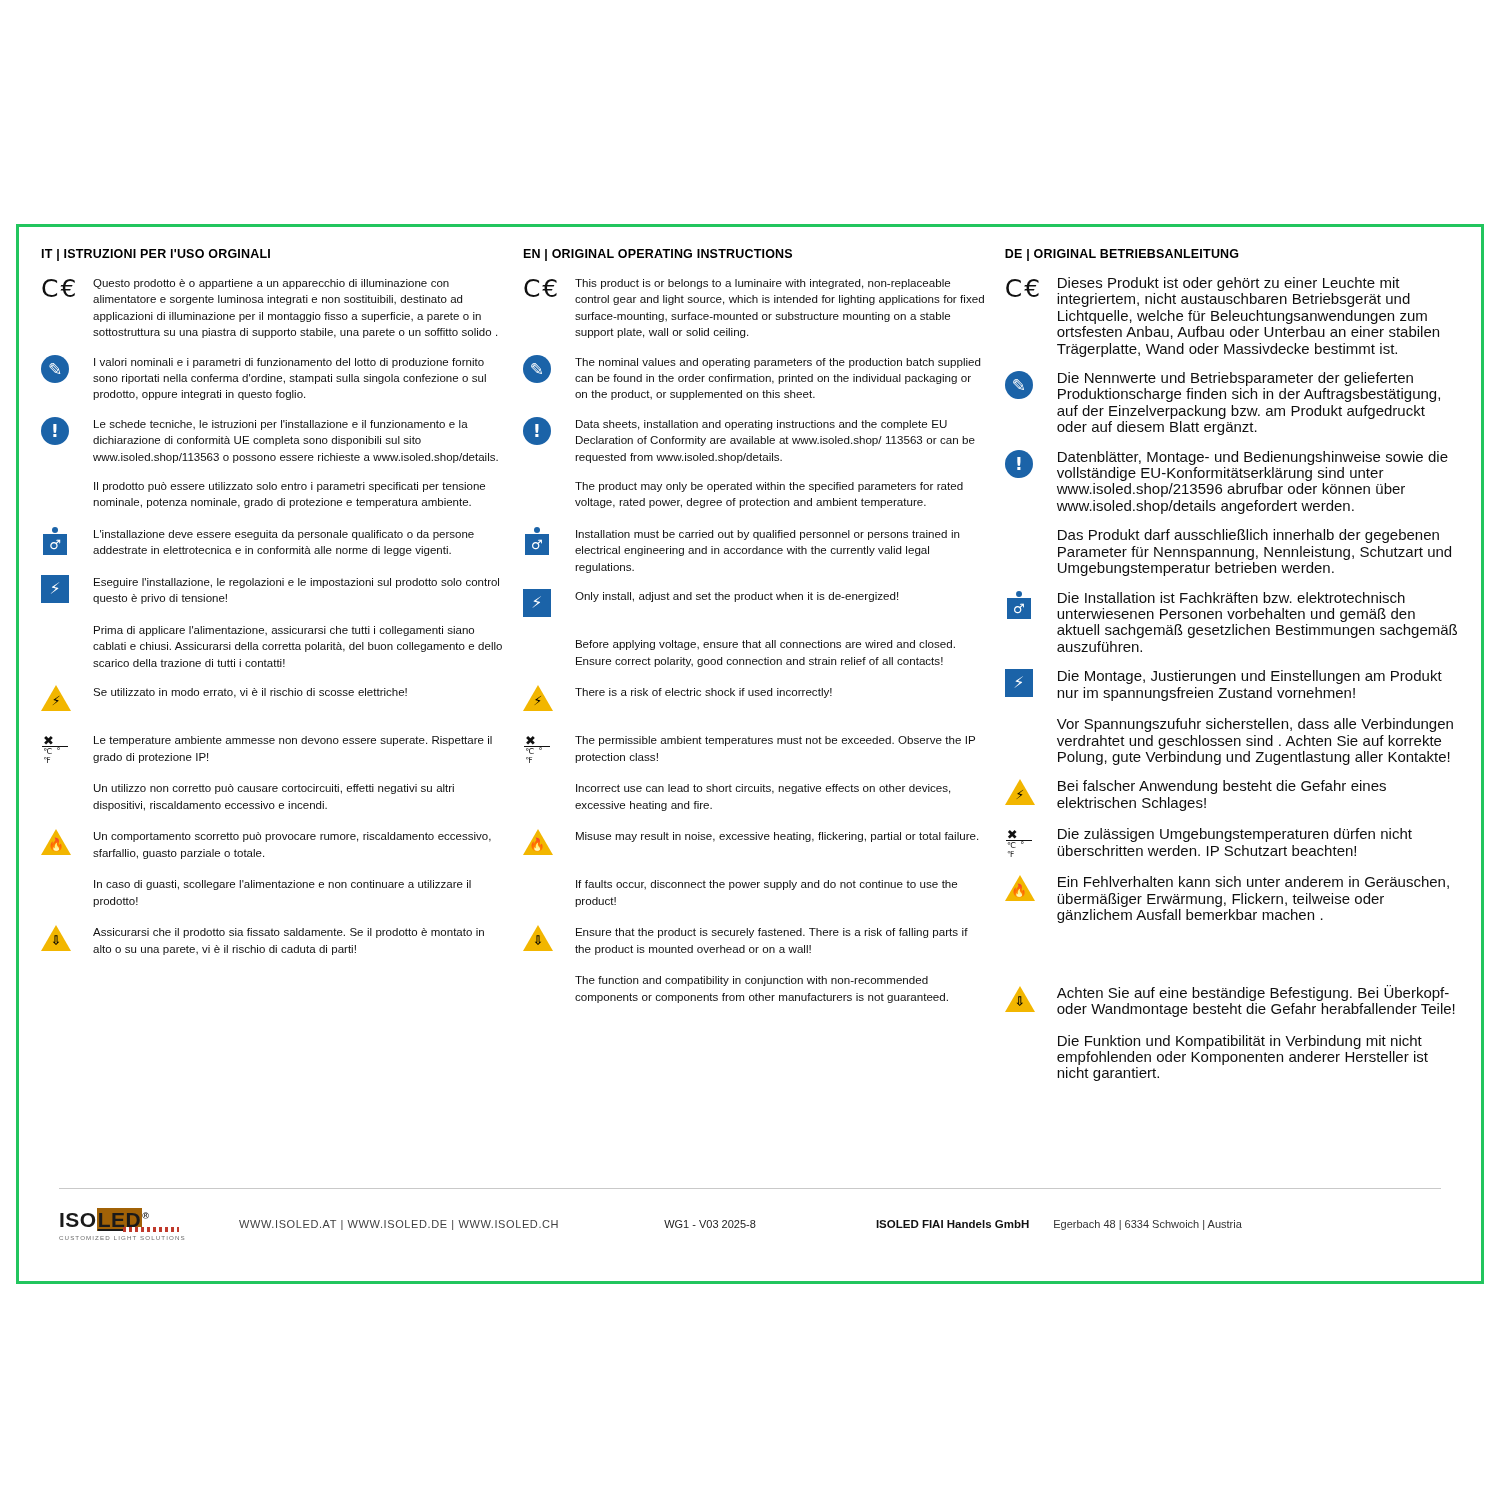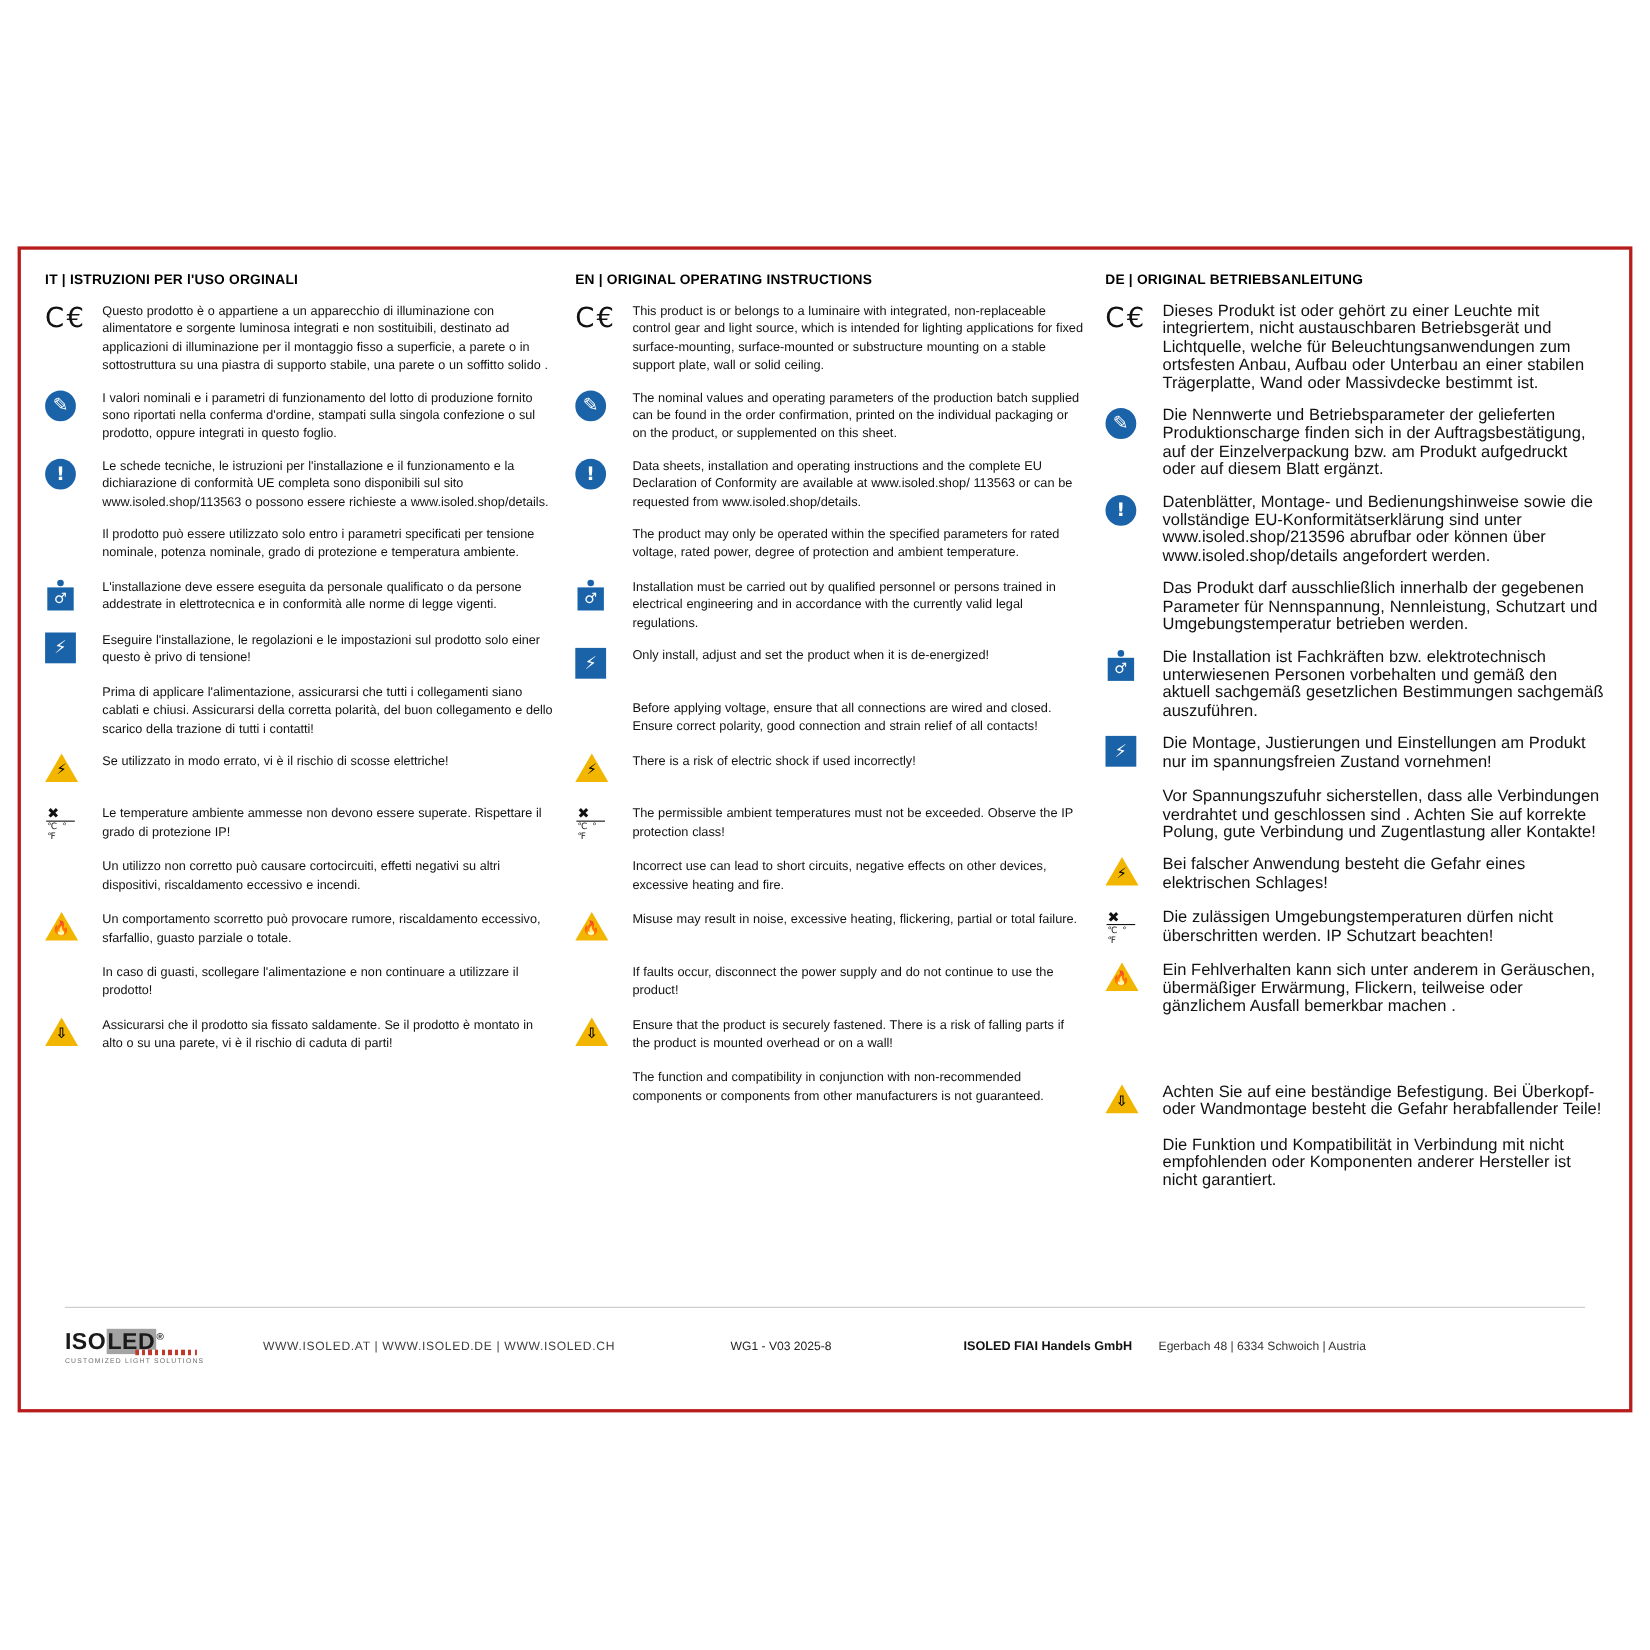--- a/index.html
+++ b/index.html
@@ -15,21 +15,21 @@
     width: 1500px;
     height: 1500px;
     background: #ffffff;
   }
   .sheet {
     position: absolute;
     left: 16px;
     top: 224px;
     width: 1468px;
     height: 1060px;
-    border: 3px solid #b91c1c;
+    border: 3px solid #22c55e;
     background: #ffffff;
     box-sizing: border-box;
   }
   .cols {
     display: flex;
     flex-direction: row;
     padding: 20px 22px 0 22px;
     box-sizing: border-box;
     height: 960px;
   }
@@ -194,22 +194,23 @@
     position: relative;
   }
   .logo {
     font-size: 21px;
     font-weight: bold;
     letter-spacing: 0.5px;
     color: #1a1a1a;
     font-family: "Liberation Sans", sans-serif;
   }
   .logo .ed {
-    background: #a3a3a3;
+    background: #a16207;
     padding: 0 1px;
+    text-decoration: underline;
   }
   .logo .reg { font-size: 9px; vertical-align: super; }
   .logo-sub {
     font-size: 6.2px;
     letter-spacing: 1.1px;
     color: #6d6d6d;
     margin-top: 2px;
   }
   .logo-bars {
     position: absolute;
@@ -295,21 +296,21 @@
           </div>
           <div class="txt">L'installazione deve essere eseguita da personale qualificato o da persone addestrate in elettrotecnica e in conformità alle norme di legge vigenti.</div>
         </div>
 
         <div class="para">
           <div class="icon-cell">
               <span class="blue-square">
                 <span class="glyph">⚡</span>
               </span>
             </div>
-          <div class="txt">Eseguire l'installazione, le regolazioni e le impostazioni sul prodotto solo einer questo è privo di tensione!</div>
+          <div class="txt">Eseguire l'installazione, le regolazioni e le impostazioni sul prodotto solo control questo è privo di tensione!</div>
         </div>
 
         <div class="para">
           <div class="icon-cell"></div>
           <div class="txt">Prima di applicare l'alimentazione, assicurarsi che tutti i collegamenti siano cablati e chiusi. Assicurarsi della corretta polarità, del buon collegamento e dello scarico della trazione di tutti i contatti!</div>
         </div>
 
         <div class="para">
           <div class="icon-cell">
               <span class="warn-tri">

